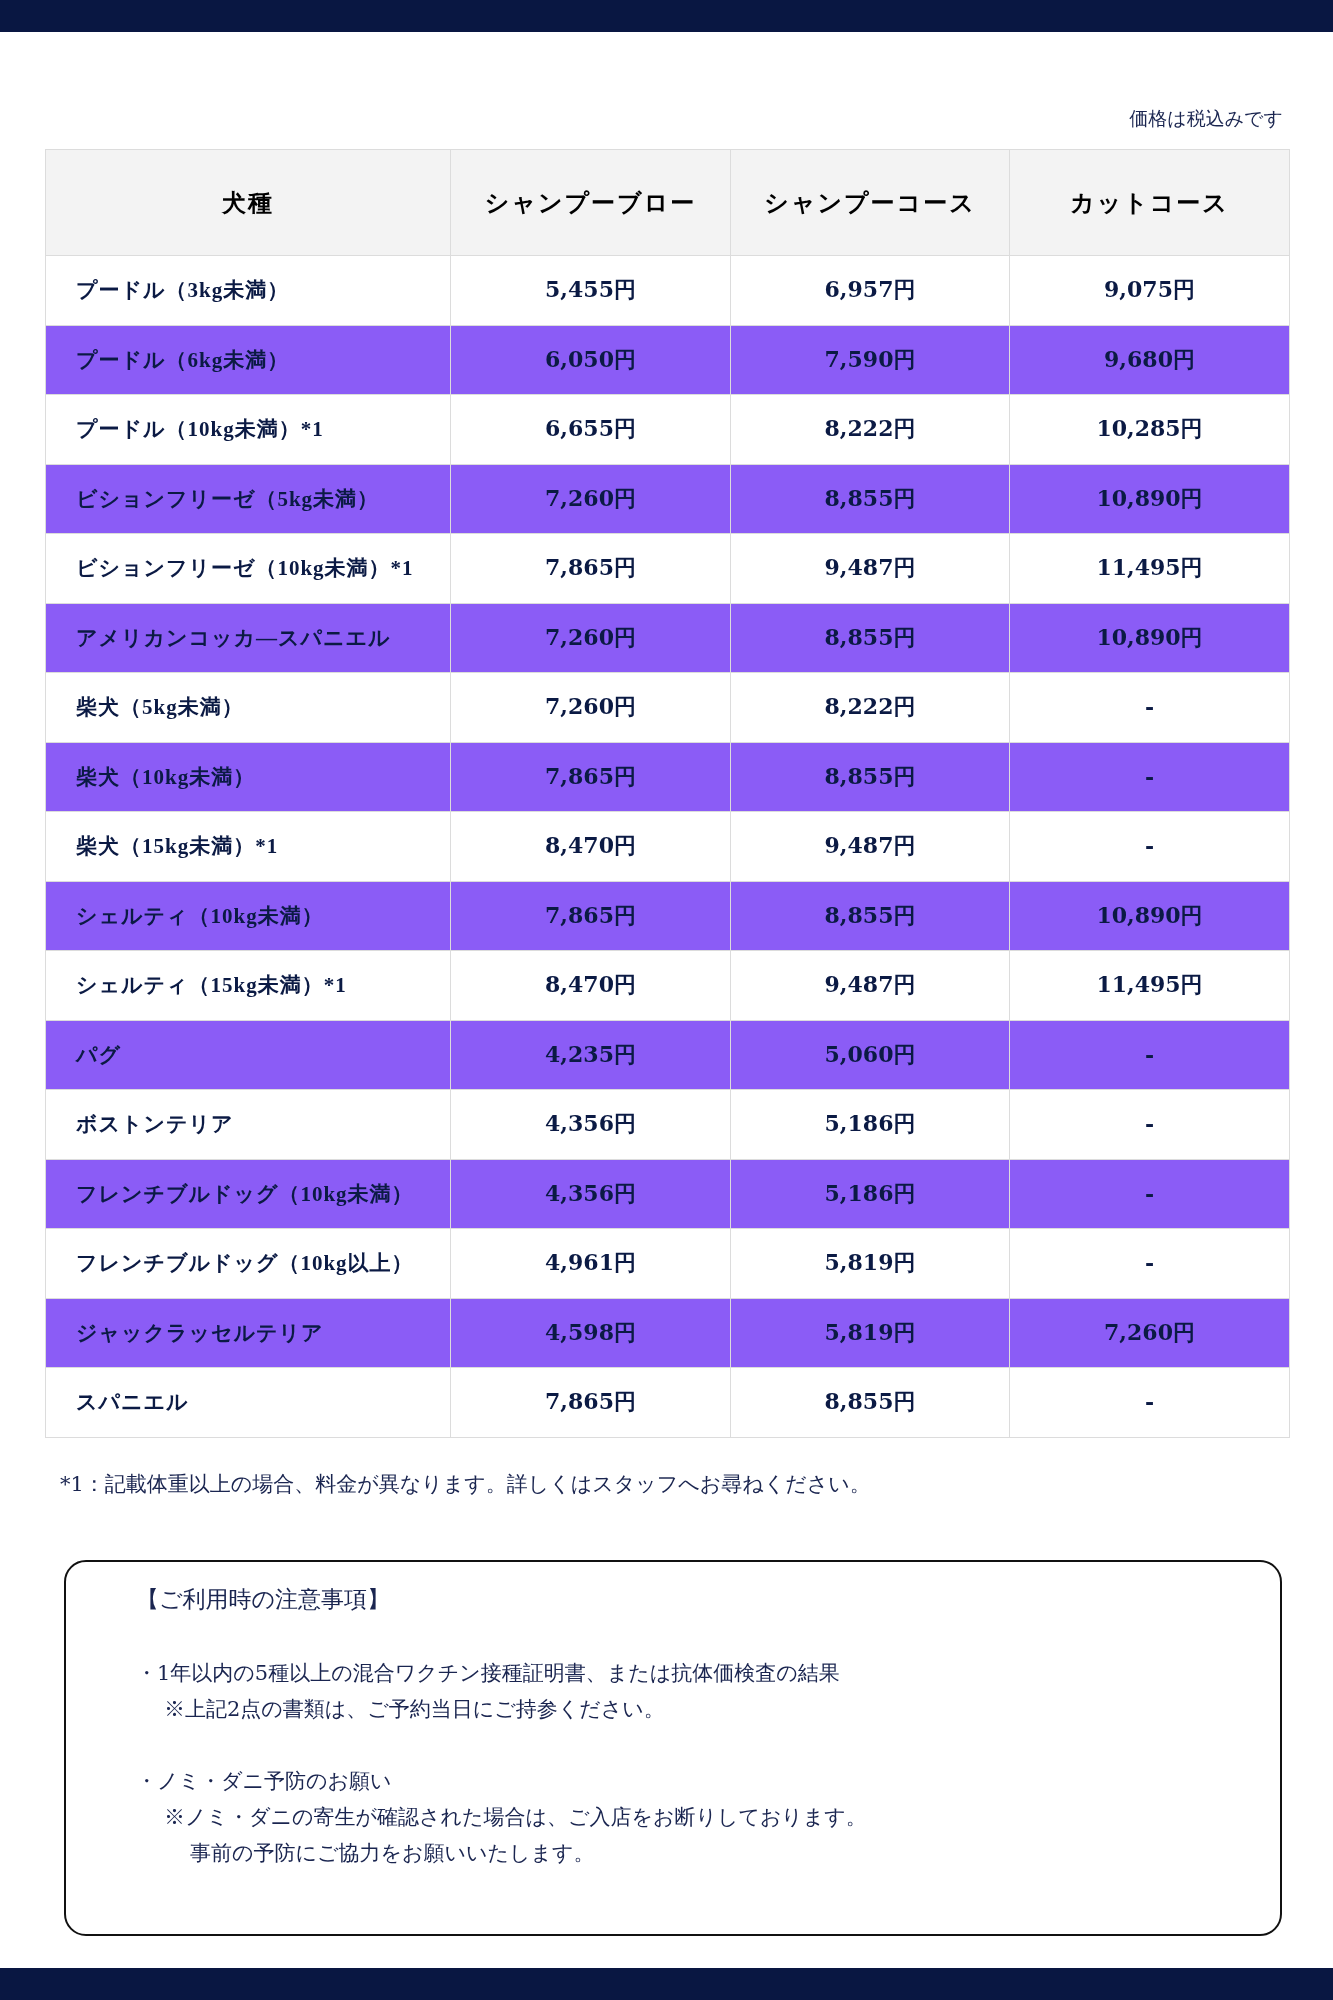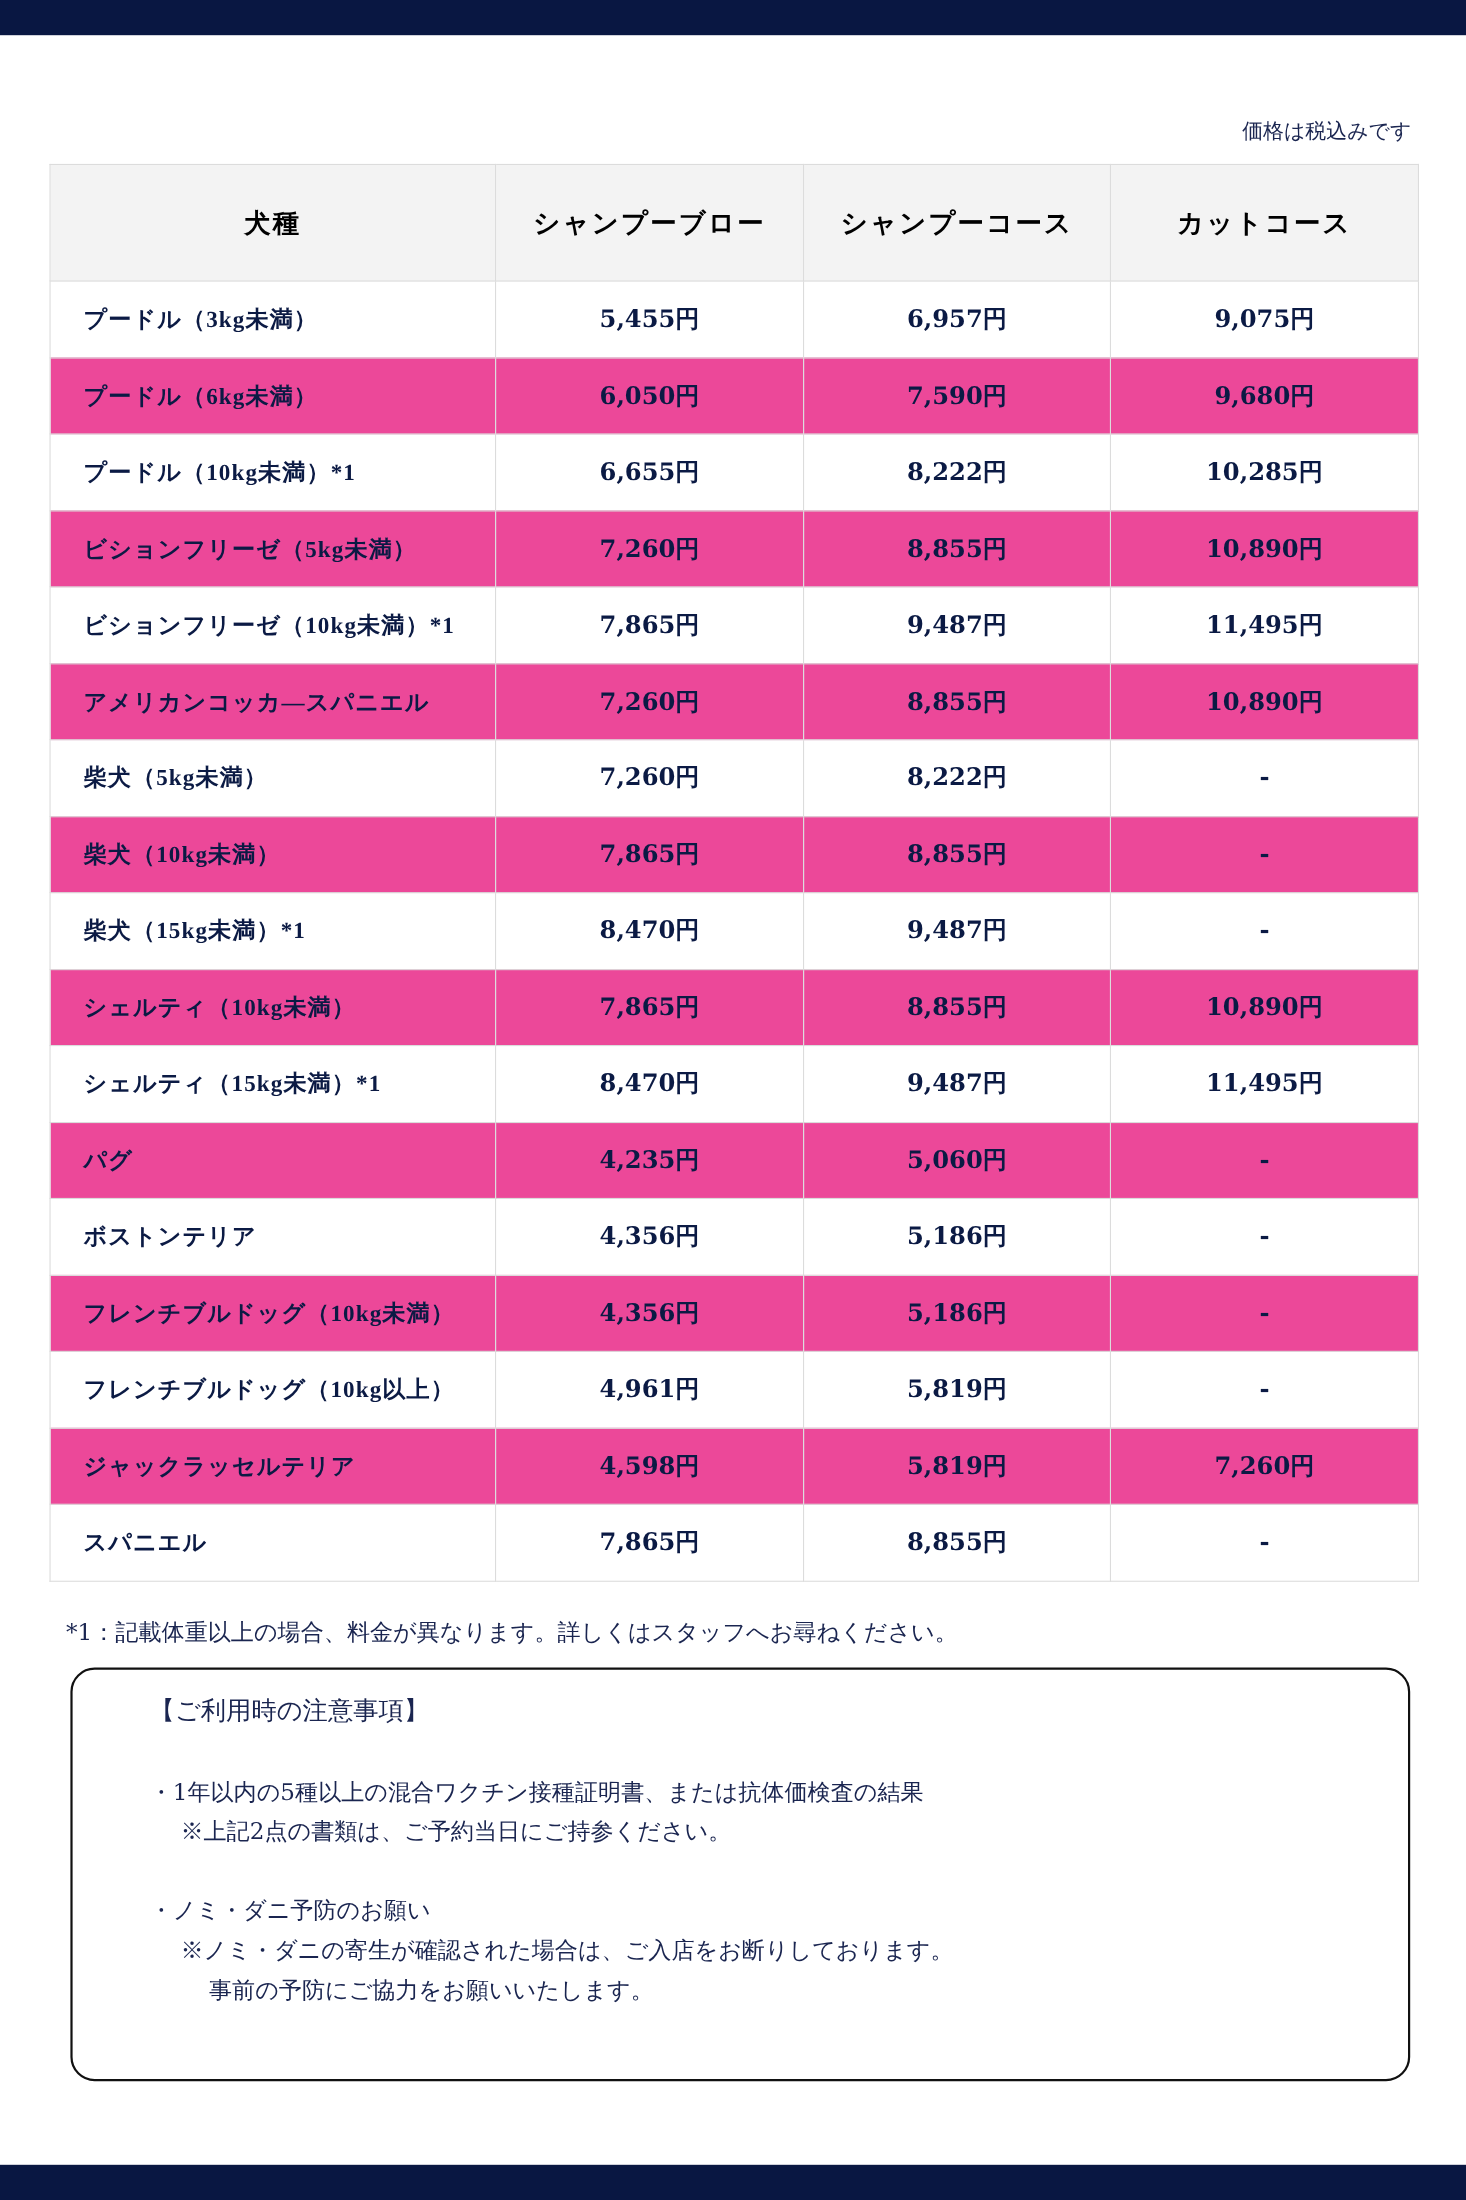--- a/index.html
+++ b/index.html
@@ -7,24 +7,24 @@
   body { position: relative; font-family: "DejaVu Serif", "Liberation Serif", serif; color: #0b1a44; }
   .top-bar { position: absolute; left: 0; top: 0; width: 1333px; height: 32px; background: #091742; }
   .bottom-bar { position: absolute; left: 0; top: 1968px; width: 1333px; height: 32px; background: #091742; }
   .tax-note { position: absolute; right: 50px; top: 106px; font-size: 19px; color: #1a2550; font-family: "DejaVu Serif", serif; }
   table.price-table { position: absolute; left: 45px; top: 149px; width: 1244px; border-collapse: collapse; table-layout: fixed; }
   .price-table th, .price-table td { border: 1px solid #dcdcdc; }
   .price-table th { height: 106px; background: #f3f3f3; font-size: 24px; font-weight: bold; letter-spacing: 2px; text-align: center; vertical-align: middle; color: #000000; }
   .price-table td { height: 69.5px; font-size: 22px; font-weight: bold; text-align: center; vertical-align: middle; color: #0b1a44; }
   .price-table td.breed { text-align: left; padding-left: 30px; font-size: 21px; letter-spacing: 1px; font-family: Liberation Serif, serif; }
   .price-table tr.odd td { background: #ffffff; }
-  .price-table tr.even td { background: #ec4899; }
+  .price-table tr.even td { background: #8b5cf6; }
   col.c1 { width: 405px; } col.c2 { width: 280px; } col.c3 { width: 279px; } col.c4 { width: 280px; }
   .footnote { position: absolute; left: 60px; top: 1470px; font-size: 21px; color: #1a2550; }
-  .notice-box { position: absolute; left: 64px; top: 1516px; width: 1218px; height: 376px; border: 2px solid #111; border-radius: 22px; padding: 22px 70px; }
+  .notice-box { position: absolute; left: 64px; top: 1560px; width: 1218px; height: 376px; border: 2px solid #111; border-radius: 22px; padding: 22px 70px; }
   .notice-title { font-size: 23px; margin-bottom: 40px; margin-left: 0; color: #1a2550; }
   .notice-line { font-size: 21px; line-height: 36px; color: #1a2550; white-space: pre; }
   .gap { height: 36px; }
   .indent1 { padding-left: 28px; }
   .indent2 { padding-left: 54px; }
 </style>
 </head>
 <body>
 
 <div class="top-bar"></div>

